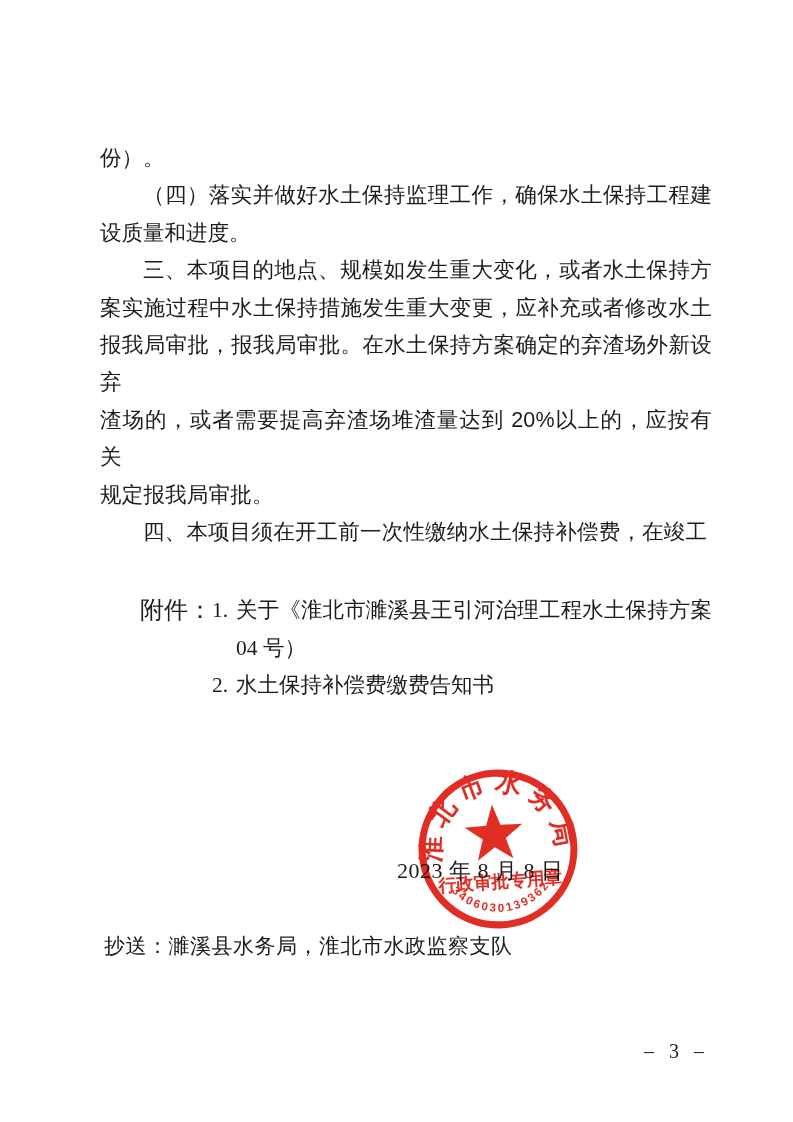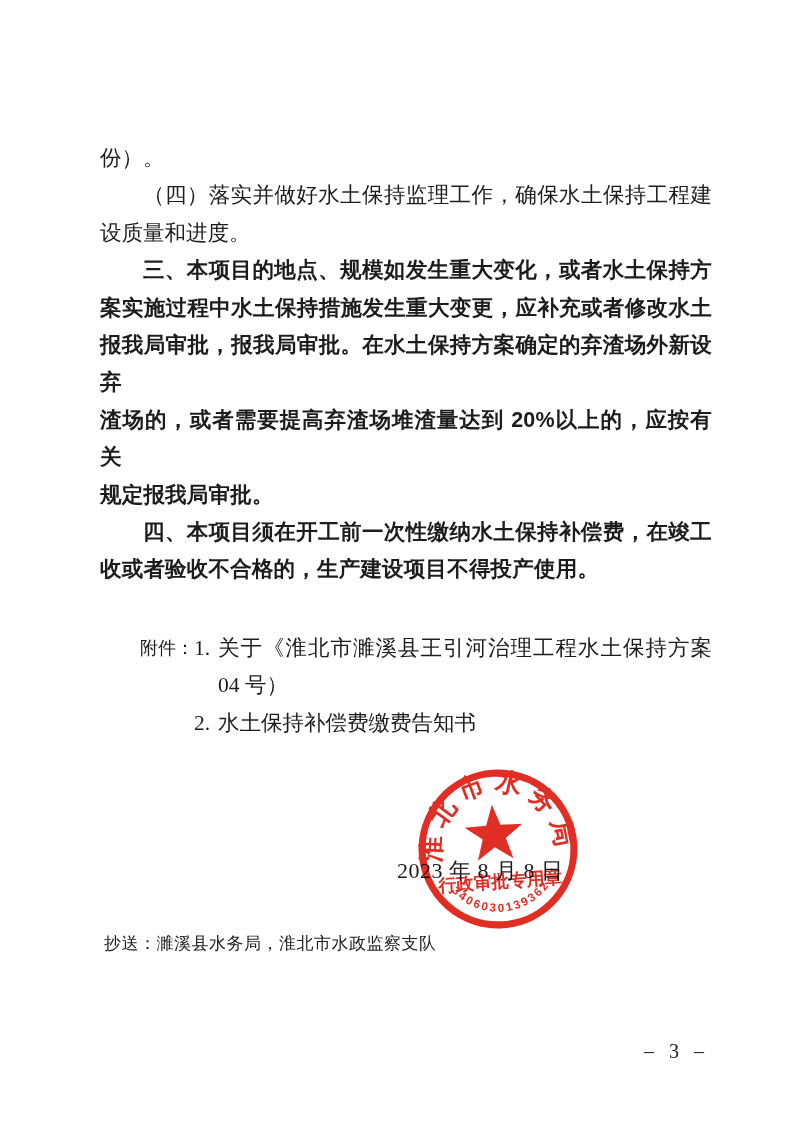--- a/index.html
+++ b/index.html
@@ -21,29 +21,29 @@
     font-size: 21.5px;
     line-height: 37.4px;
     text-align: justify;
     text-align-last: justify;
     white-space: normal;
   }
   .para .line:last-child { text-align-last: left; }
   .para.indent-first .line:first-child { text-indent: 2em; }
   .sans .line, .sans {
     font-family: "Liberation Sans", "DejaVu Sans", sans-serif;
-    font-weight: 700;
+    font-weight: 400;
     letter-spacing: 0.2px;
   }
   
   .attachments { display: flex; margin-top: 41px; }
   .att-label {
     flex-shrink: 0;
     margin-left: 40px;
-    font-size: 18px;
+    font-size: 24px;
     line-height: 37.4px;
   }
   .att-items { flex: 1; }
   .att-item { display: flex; }
   .att-num {
     flex-shrink: 0;
     width: 24px;
     font-size: 21.5px;
     line-height: 37.4px;
   }
@@ -62,21 +62,21 @@
     left: 412px; top: 763px;
     width: 172px; height: 172px;
     z-index: 2;
     mix-blend-mode: multiply;
     transform: rotate(-4deg);
     opacity: 0.96;
   }
   .cc-line {
     position: absolute;
     left: 104px; top: 932px;
-    font-size: 17px;
+    font-size: 21px;
     letter-spacing: 0.5px;
   }
   .page-num {
     position: absolute;
     left: 644px; top: 1040px;
     font-size: 20px;
     letter-spacing: 5px;
   }
 </style>
 </head>
@@ -98,21 +98,20 @@
     <div class="para sans indent-first">
         <div class="line">三、本项目的地点、规模如发生重大变化，或者水土保持方</div>
         <div class="line">案实施过程中水土保持措施发生重大变更，应补充或者修改水土</div>
         <div class="line">报我局审批，报我局审批。在水土保持方案确定的弃渣场外新设弃</div>
         <div class="line">渣场的，或者需要提高弃渣场堆渣量达到 20%以上的，应按有关</div>
         <div class="line">规定报我局审批。</div>
       </div>
 
     <div class="para sans indent-first">
         <div class="line">四、本项目须在开工前一次性缴纳水土保持补偿费，在竣工</div>
-        <div class="line">收或者验收不合格的，生产建设项目不得投产使用。</div>
       </div>
 
     <div class="attachments">
       <span class="att-label">附件：</span>
       <div class="att-items">
         <div class="att-item">
           <span class="att-num">1.</span>
           <div class="att-lines para">
               <div class="line">关于《淮北市濉溪县王引河治理工程水土保持方案</div>
               <div class="line">04 号）</div>

